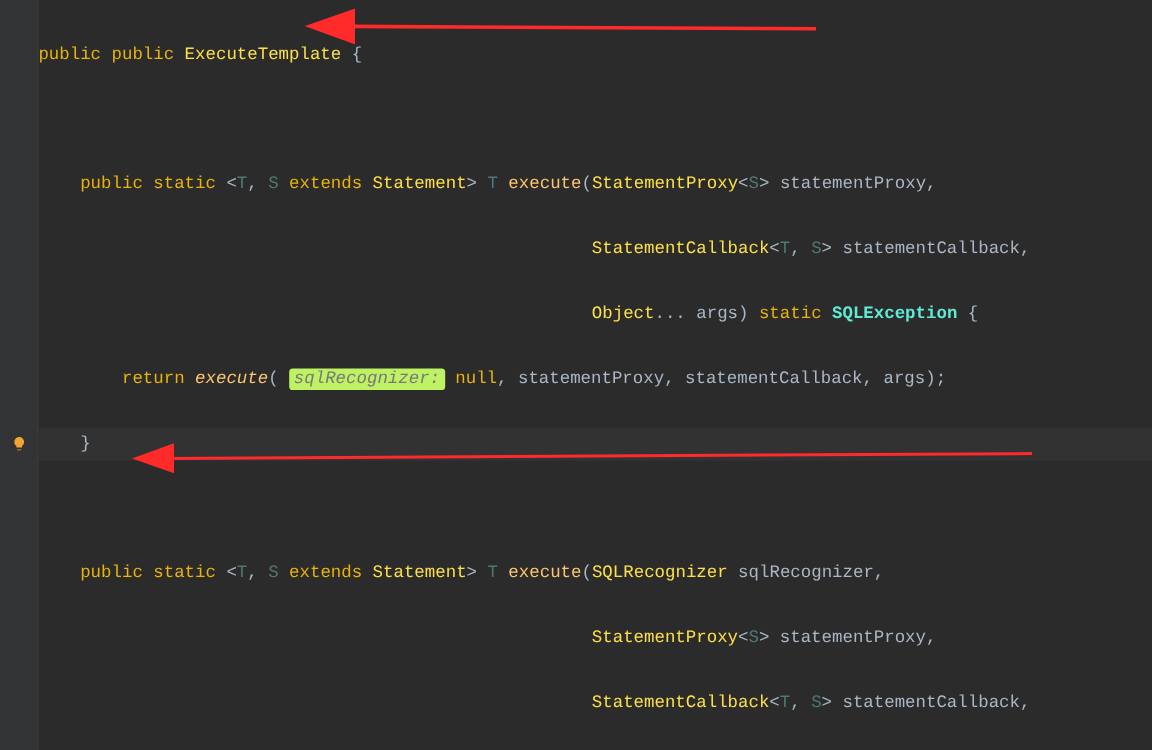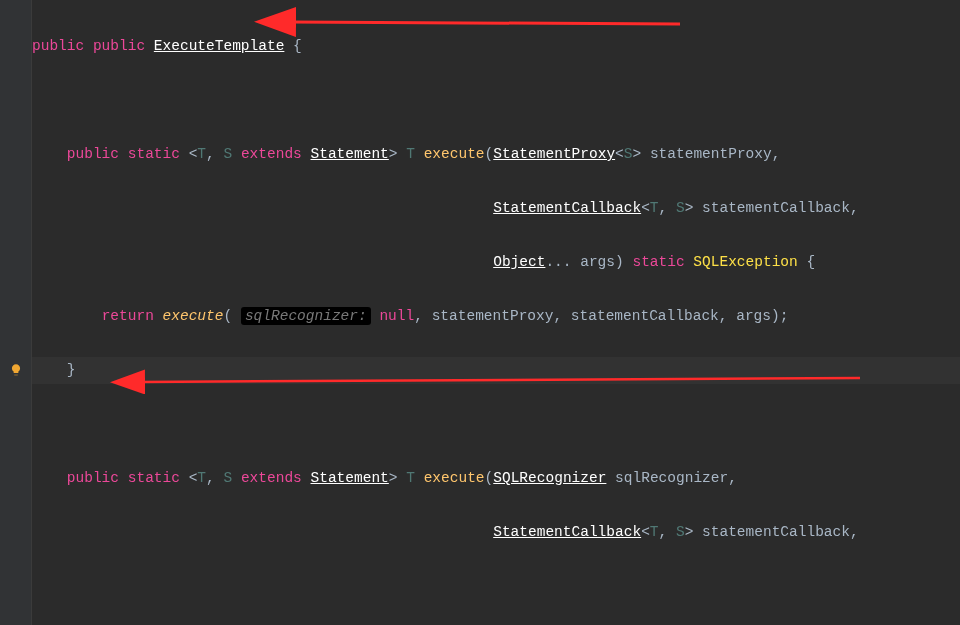--- a/index.html
+++ b/index.html
@@ -39,30 +39,30 @@
     white-space: pre;
   }
   .ln { height: 27px; display: block; }
   .highlight {
     position: absolute;
     left: 32px;
     right: 0;
     height: 27px;
     background: #323232;
   }
-  .kw { color: #ec4899; }
-  .type { color: #ffffff; text-decoration: underline; }
+  .kw { color: #eab308; }
+  .type { color: #fde047; }
   .gen { color: #507874; }
   .method { color: #ffc66d; }
   .methodItalic { color: #ffc66d; font-style: italic; }
   .param { color: #a9b7c6; }
-  .hint { color: #787878; background: #000000; border-radius: 3px; padding: 1px 4px; font-style: italic; }
+  .hint { color: #787878; background: #bef264; border-radius: 3px; padding: 1px 4px; font-style: italic; }
   .br { color: #a9b7c6; }
   .punct { color: #a9b7c6; }
-  .exc { color: #fde047; }
+  .exc { color: #5eead4; font-weight: bold; }
   .arrow {
     position: absolute;
     pointer-events: none;
   }
 </style>
 </head>
 <body>
 
 <div class="gutter">
   <div class="bulb" style="top:362px">
@@ -77,20 +77,21 @@
 <div class="code">
 <span class="ln"><span class="kw">public</span> <span class="kw">public</span> <span class="type">ExecuteTemplate</span> <span class="br">{</span></span>
 <span class="ln"></span>
 <span class="ln">    <span class="kw">public</span> <span class="kw">static</span> <span class="punct">&lt;</span><span class="gen">T</span><span class="punct">,</span> <span class="gen">S</span> <span class="kw">extends</span> <span class="type">Statement</span><span class="punct">&gt;</span> <span class="gen">T</span> <span class="method">execute</span><span class="punct">(</span><span class="type">StatementProxy</span><span class="punct">&lt;</span><span class="gen">S</span><span class="punct">&gt;</span> <span class="param">statementProxy</span><span class="punct">,</span></span>
 <span class="ln">                                                     <span class="type">StatementCallback</span><span class="punct">&lt;</span><span class="gen">T</span><span class="punct">,</span> <span class="gen">S</span><span class="punct">&gt;</span> <span class="param">statementCallback</span><span class="punct">,</span></span>
 <span class="ln">                                                     <span class="type">Object</span><span class="punct">...</span> <span class="param">args</span><span class="punct">)</span> <span class="kw">static</span> <span class="exc">SQLException</span> <span class="br">{</span></span>
 <span class="ln">        <span class="kw">return</span> <span class="methodItalic">execute</span><span class="punct">(</span> <span class="hint">sqlRecognizer:</span> <span class="kw">null</span><span class="punct">,</span> <span class="param">statementProxy</span><span class="punct">,</span> <span class="param">statementCallback</span><span class="punct">,</span> <span class="param">args</span><span class="punct">);</span></span>
 <span class="ln">    <span class="br">}</span></span>
 <span class="ln"></span>
 <span class="ln">    <span class="kw">public</span> <span class="kw">static</span> <span class="punct">&lt;</span><span class="gen">T</span><span class="punct">,</span> <span class="gen">S</span> <span class="kw">extends</span> <span class="type">Statement</span><span class="punct">&gt;</span> <span class="gen">T</span> <span class="method">execute</span><span class="punct">(</span><span class="type">SQLRecognizer</span> <span class="param">sqlRecognizer</span><span class="punct">,</span></span>
+<span class="ln">                                                     <span class="type">StatementProxy</span><span class="punct">&lt;</span><span class="gen">S</span><span class="punct">&gt;</span> <span class="param">statementProxy</span><span class="punct">,</span></span>
 <span class="ln">                                                     <span class="type">StatementCallback</span><span class="punct">&lt;</span><span class="gen">T</span><span class="punct">,</span> <span class="gen">S</span><span class="punct">&gt;</span> <span class="param">statementCallback</span><span class="punct">,</span></span>
 
 
 
 
 
 
 
 
 

